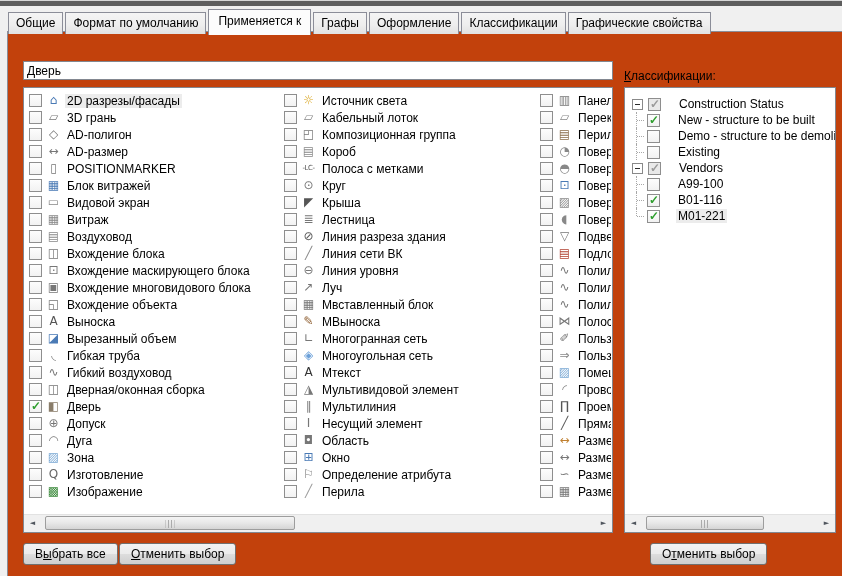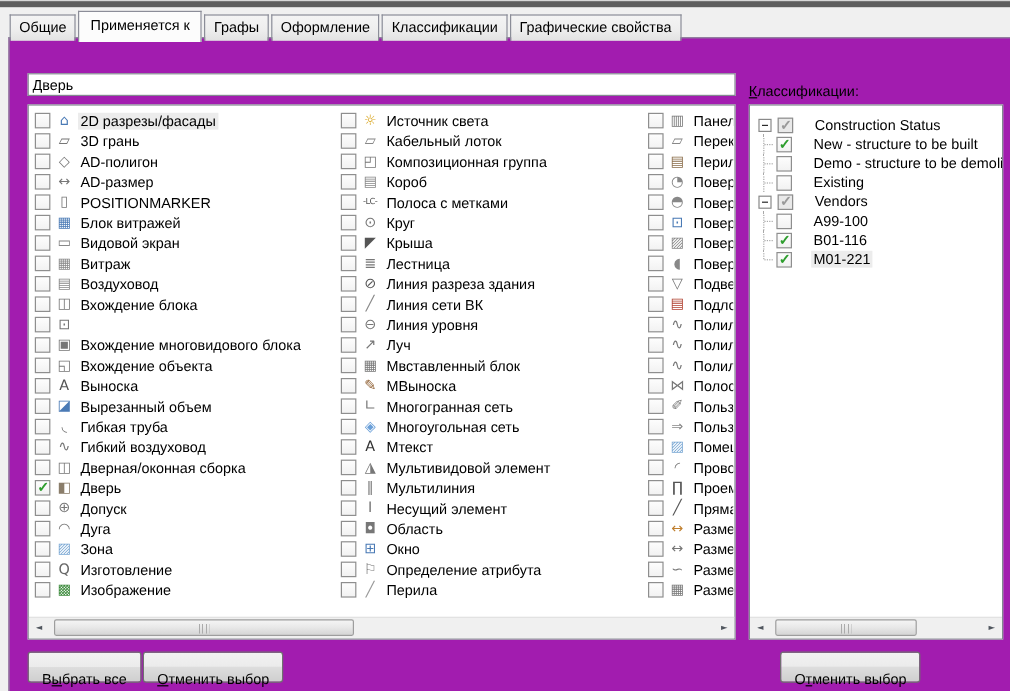--- a/index.html
+++ b/index.html
@@ -5,21 +5,21 @@
   html,body{margin:0;padding:0;}
   body{
     width:842px;height:576px;position:relative;overflow:hidden;
     background:#f0f0f0;
     font-family:"Liberation Sans", sans-serif;
     font-size:12px;color:#000;
     -webkit-font-smoothing:antialiased;
   }
   .topstrip{position:absolute;left:0;top:0;width:842px;height:6px;background:#5e5e5e;border-top:1px solid #d7d7d7;box-sizing:border-box;}
   
-  .page{position:absolute;left:7px;top:31px;width:835px;height:545px;border-top:1px solid #8b8d98;border-left:1px solid #8b8d98;background:#a21caf;box-sizing:border-box;}
+  .page{position:absolute;left:7px;top:31px;width:835px;height:545px;border-top:1px solid #8b8d98;border-left:1px solid #8b8d98;background:#c2410c;box-sizing:border-box;}
   .tabs{position:absolute;left:8px;top:9px;display:flex;align-items:flex-end;z-index:5;}
   .tab{height:21px;line-height:21px;padding:0 7px;margin-right:2px;border:1px solid #8b8d98;border-bottom:none;
        background:linear-gradient(#f4f4f4,#eeeeee 55%,#e2e2e2);white-space:nowrap;cursor:default;}
   .tab.active{height:25px;line-height:23px;margin-bottom:-1px;background:#fcfcfc;padding:0 9px;z-index:6;position:relative;}
   
   .filter{position:absolute;left:15px;top:29px;width:590px;height:19px;border:1px solid #828790;background:#fff;box-sizing:border-box;
           font-family:"Liberation Sans", sans-serif;font-size:12px;padding:1px 3px;outline:none;}
   
   .listbox{position:absolute;left:15px;top:55px;width:590px;height:446px;border:1px solid #828790;background:#fff;box-sizing:border-box;overflow:hidden;}
   .col{position:absolute;top:4px;}
@@ -51,36 +51,39 @@
   .exp{width:9px;height:9px;flex:none;border:1px solid #898989;background:#fff;margin:0 4px 0 3px;position:relative;box-sizing:content-box;}
   .exp::after{content:"";position:absolute;left:2px;right:2px;top:4px;border-top:1px solid #2b2b2b;}
   .guide{width:17px;height:16px;flex:none;position:relative;}
   .guide::before{content:"";position:absolute;left:7px;top:0;bottom:0;border-left:1px dotted #a8a8a8;}
   .guide.last::before{bottom:8px;}
   .guide::after{content:"";position:absolute;left:8px;top:8px;width:7px;border-top:1px dotted #a8a8a8;}
   .tlabel{margin-left:16px;padding:0 2px;}
   .tlabel.sel{background:#ececec;}
   .tree .cb{margin-left:1px;}
   
-  .btn{position:absolute;height:22px;line-height:20px;padding:12px 11px;border:1px solid #707070;border-radius:3px;
+  .btn{position:absolute;height:22px;line-height:20px;padding:0 11px;border:1px solid #707070;border-radius:3px;
        background:linear-gradient(#f2f2f2,#ebebeb 50%,#dddddd 50%,#cfcfcf);font-size:12px;white-space:nowrap;
        font-family:"Liberation Sans", sans-serif;box-sizing:border-box;text-align:center;}
   .mn{text-decoration:underline;}
 </style>
 </head>
 <body>
 
 <div class="topstrip"></div>
 
 <div class="tabs">
 
     <div class="tab">
       <span>Общие</span>
     </div>
 
+    <div class="tab">
+      <span>Формат по умолчанию</span>
+    </div>
 
     <div class="tab active">
       <span>Применяется к</span>
     </div>
 
     <div class="tab">
       <span>Графы</span>
     </div>
 
 
@@ -160,20 +163,21 @@
 
         <div class="lrow">
           <span class="cb unchecked"></span>
           <span class="licon" style="color: rgb(119, 119, 119);">◫</span>
           <span class="llabel">Вхождение блока</span>
         </div>
 
         <div class="lrow">
           <span class="cb unchecked"></span>
           <span class="licon" style="color: rgb(119, 119, 119);">⊡</span>
+          <span class="llabel">Вхождение маскирующего блока</span>
         </div>
 
         <div class="lrow">
           <span class="cb unchecked"></span>
           <span class="licon" style="color: rgb(119, 119, 119);">▣</span>
           <span class="llabel">Вхождение многовидового блока</span>
         </div>
 
         <div class="lrow">
           <span class="cb unchecked"></span>

